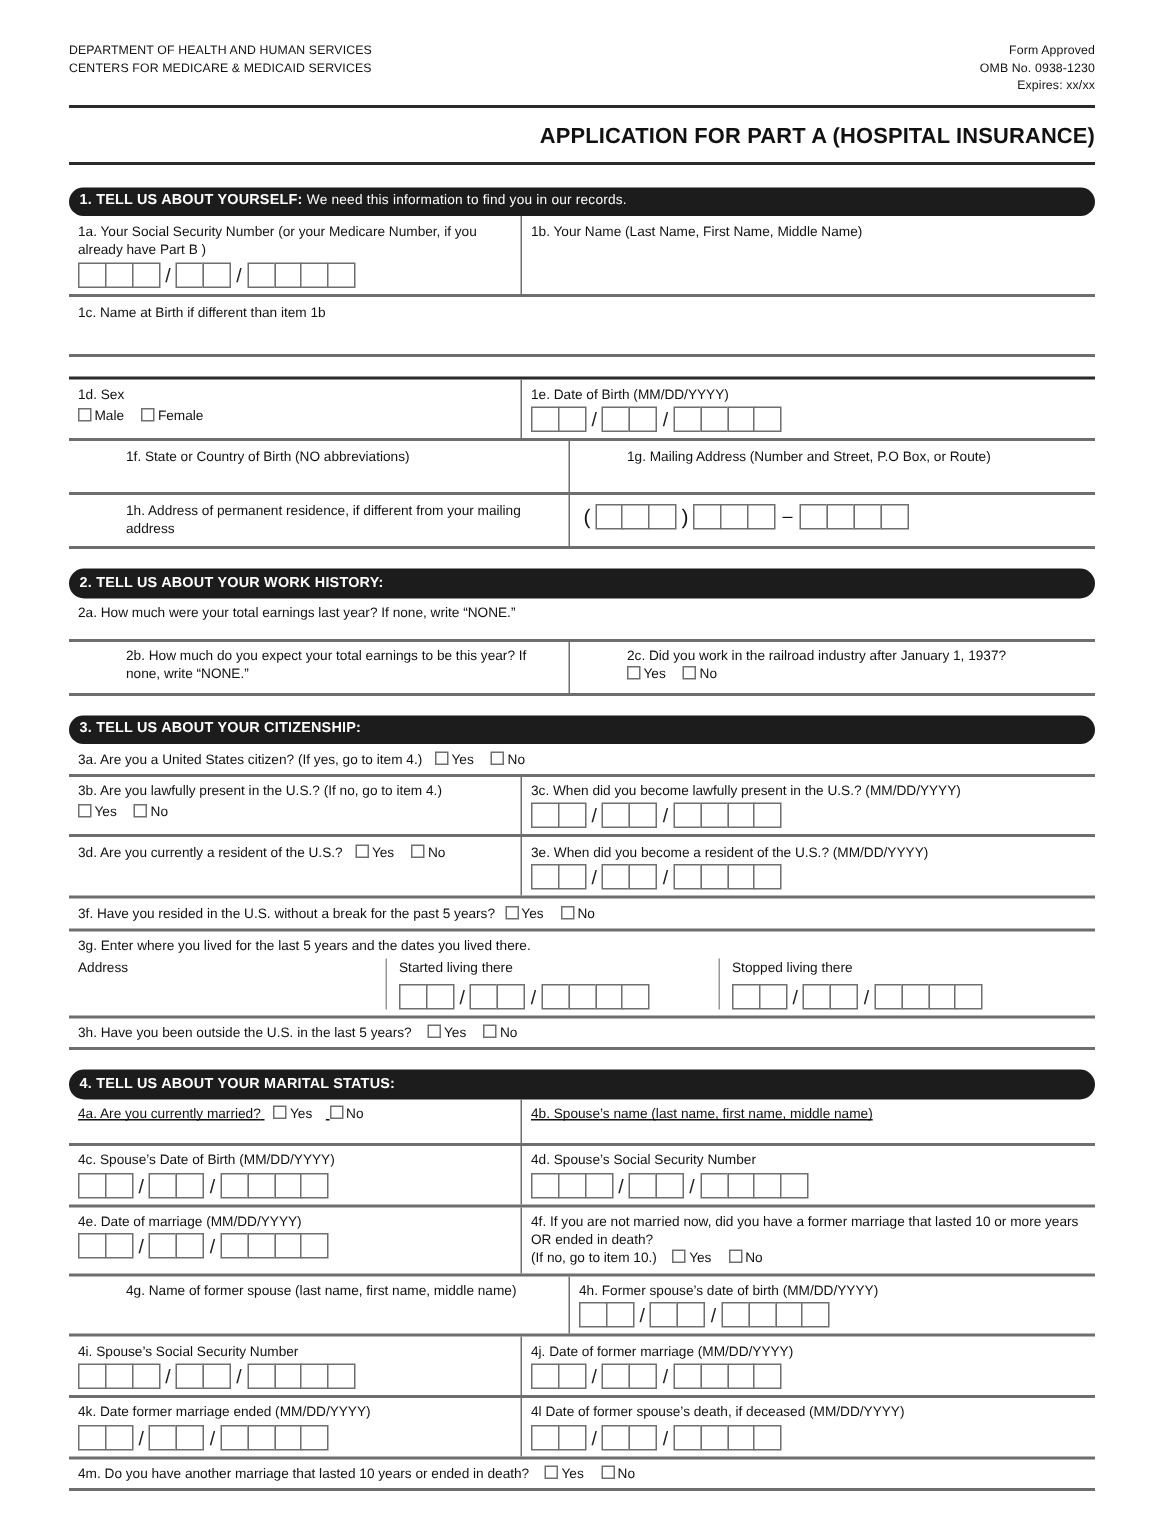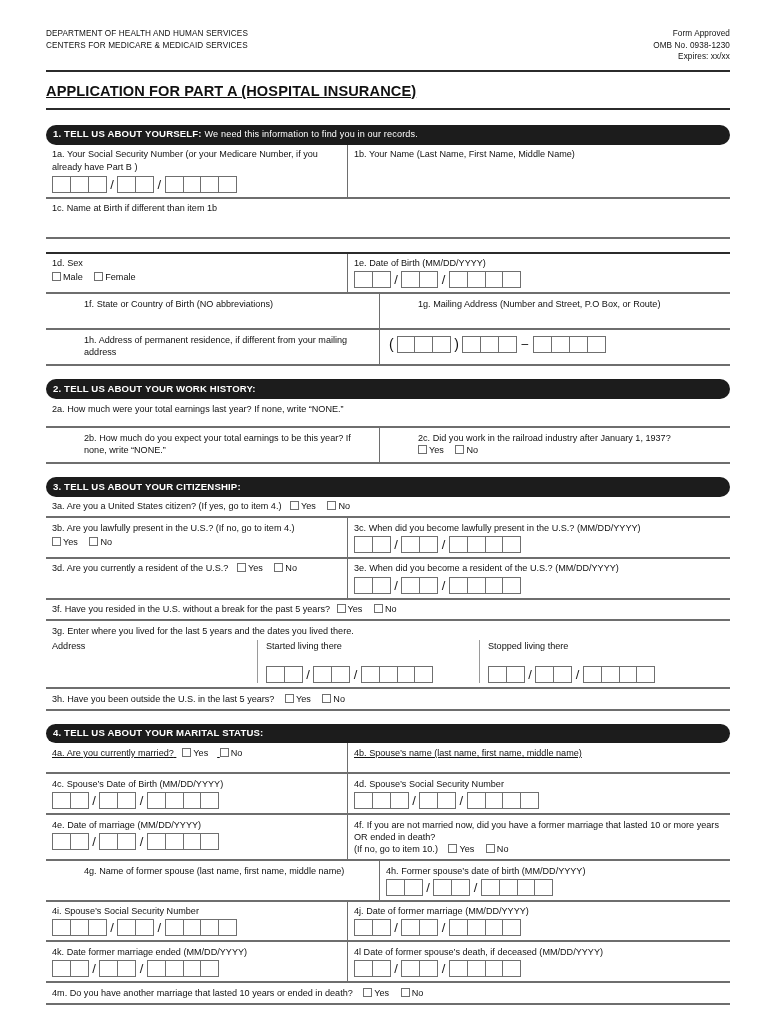--- a/index.html
+++ b/index.html
@@ -34,26 +34,25 @@
   }
   .hdr-left div { white-space: nowrap; }
   .hdr-right { text-align: right; }
   .hdr-right div { white-space: nowrap; }
 
   .rule-thick {
     border-top: 2.2px solid #2b2b2b;
     margin-top: 7px;
   }
   .form-title {
-    text-align: left;
+    text-align: right;
     font-size: 14.6px;
     font-weight: bold;
     letter-spacing: .1px;
     padding: 11px 0 9px 0;
-    text-decoration: underline;
   }
   .rule-thick2 {
     border-top: 2.2px solid #2b2b2b;
   }
 
   
   .secbar {
     background: #1c1c1c;
     color: #ffffff;
     font-size: 9.6px;
@@ -125,21 +124,21 @@
   .mt2 { margin-top: 2px; }
 
   .tall { min-height: 34px; margin-left: 32px; }
   .tall2 { min-height: 29px; text-decoration: underline; }
 
   
   .g3-wrap { display: flex; align-items: flex-start; }
   .g3-addr { flex: 0 0 205px; font-size: 9.1px; }
   .g3-col  { flex: 0 0 213px; border-left: 1.2px solid #9a9a9a; padding-left: 8px; }
   .g3-col2 { flex: 1 1 auto; border-left: 1.2px solid #9a9a9a; padding-left: 8px; }
-  .g3-h { font-size: 9.1px; margin-bottom: 14px; }
+  .g3-h { font-size: 9.1px; margin-bottom: 4px; }
 
   
   .footer {
     position: absolute;
     left: 46px;
     right: 38px;
     bottom: 12px;
   }
   .footer .frule { border-top: 2.2px solid #2b2b2b; }
   .footer .fbar {

